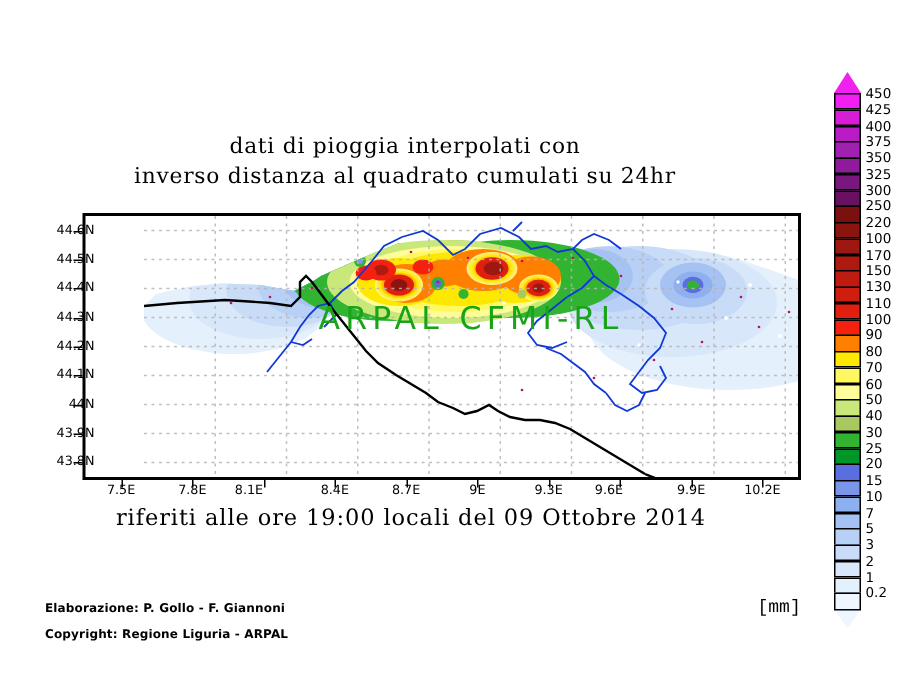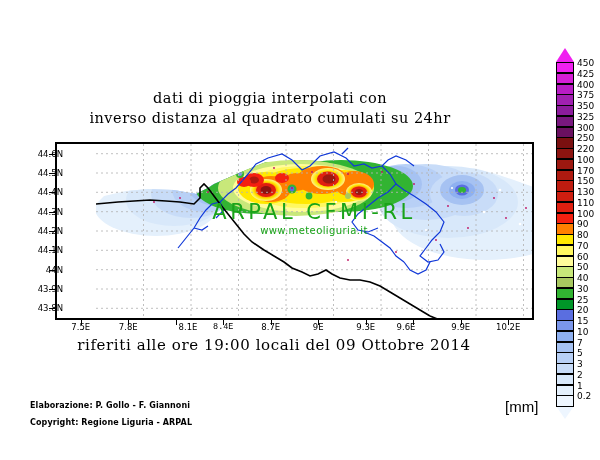--- a/index.html
+++ b/index.html
@@ -70,22 +70,22 @@
     position:absolute;left:0;bottom:-13px;width:0;height:0;
     border-left:9px solid transparent;border-right:9px solid transparent;
     border-top:13px solid #eef6ff;
   }
   .clab{
     position:absolute;left:577px;font-size:9px;color:#000;
     font-family:"DejaVu Sans",sans-serif;transform:translateY(-50%);
     white-space:nowrap;
   }
   #unit{
-    position:absolute;left:505px;top:398px;font-size:15px;color:#000;
-    font-family:Liberation Sans, sans-serif;
+    position:absolute;left:505px;top:398px;font-size:12px;color:#000;
+    font-family:Liberation Mono, monospace;
   }
 
   
   .credit{
     position:absolute;left:30px;font-size:8px;color:#000;
     font-family:"DejaVu Sans",sans-serif;font-weight:bold;
     letter-spacing:0.1px;white-space:nowrap;
   }
   #credit1{top:401px;}
   #credit2{top:418px;}
@@ -283,21 +283,20 @@
             <circle cx="388" cy="68" r="1.3"></circle>
           <circle cx="424" cy="80" r="1.3"></circle>
             <circle cx="356" cy="44" r="1.1"></circle>
           <circle cx="330" cy="86" r="1.1"></circle>
             <circle cx="240" cy="58" r="1.1"></circle>
         </g>
       </svg>
 
       <div id="wm">
         <div id="wm-main" style="color: rgb(25, 163, 25);">ARPAL CFMI-RL</div>
-        <div id="wm-sub" style="color: rgb(25, 163, 25);">www.meteoliguria.it</div>
       </div>
     </div>
   </div>
 
   <div id="axis-y"></div>
   <div id="axis-x"></div>
 
   <div id="cbar">
     <div id="cbar-arrow" style="border-bottom-color: rgb(240, 32, 240);"></div>
     <div id="cbar-bottom" style="border-top-color: rgb(238, 246, 255);"></div>
@@ -355,23 +354,23 @@
     <div class="ylab" style="top: 269.667px;">44N</div>
     <div class="ytick" style="top: 269.667px;"></div>
     <div class="ylab" style="top: 289px;">43.9N</div>
     <div class="ytick" style="top: 289px;"></div>
     <div class="ylab" style="top: 308.333px;">43.8N</div>
     <div class="ytick" style="top: 308.333px;"></div>
     <div class="xlab" style="left: 80.75px;">7.5E</div>
     <div class="xtick" style="left: 80.75px;"></div>
     <div class="xlab" style="left: 128.25px;">7.8E</div>
     <div class="xtick" style="left: 128.25px;"></div>
-    <div class="xlab" style="left: 188px;">8.1E</div>
+    <div class="xlab" style="left: 166px;">8.1E</div>
     <div class="xtick" style="left: 175.75px;"></div>
-    <div class="xlab" style="left: 223.25px; font-family: Liberation Mono, monospace;">8.4E</div>
+    <div class="xlab" style="left: 223.25px;">8.4E</div>
     <div class="xtick" style="left: 223.25px;"></div>
     <div class="xlab" style="left: 270.75px;">8.7E</div>
     <div class="xtick" style="left: 270.75px;"></div>
     <div class="xlab" style="left: 318.25px;">9E</div>
     <div class="xtick" style="left: 318.25px;"></div>
     <div class="xlab" style="left: 365.75px;">9.3E</div>
     <div class="xtick" style="left: 365.75px;"></div>
     <div class="xlab" style="left: 406px;">9.6E</div>
     <div class="xtick" style="left: 413.25px;"></div>
     <div class="xlab" style="left: 460.75px;">9.9E</div>

